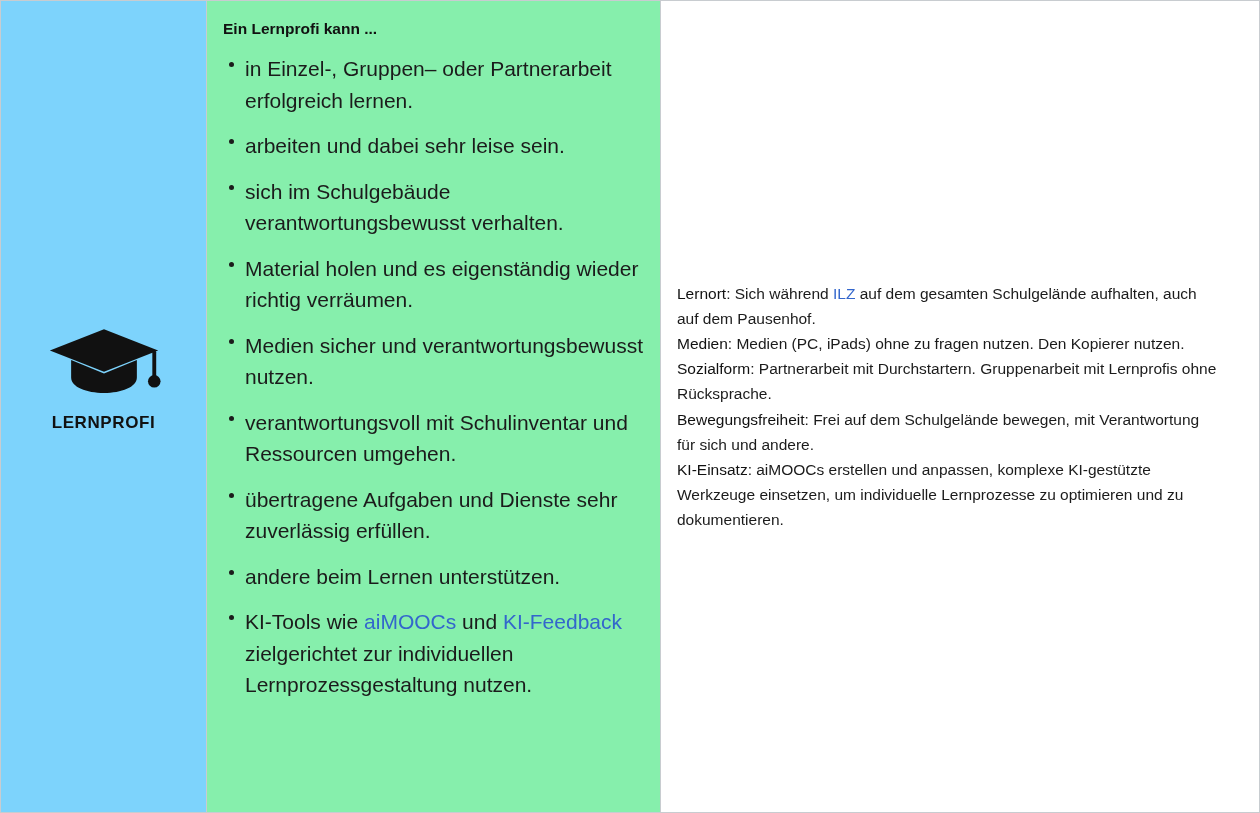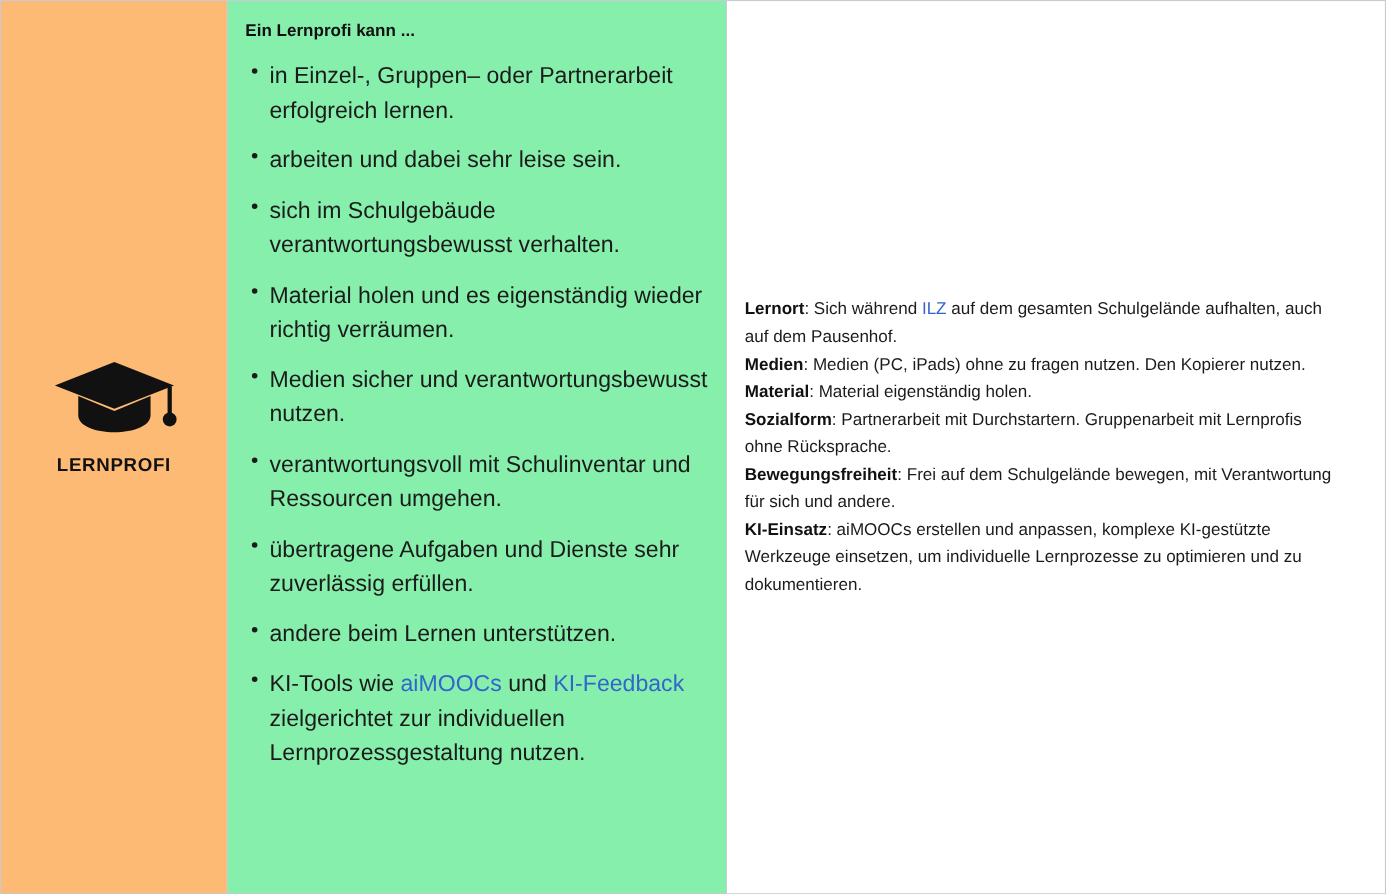--- a/index.html
+++ b/index.html
@@ -21,21 +21,21 @@
     box-sizing: border-box;
   }
   .cell {
     box-sizing: border-box;
     border-right: 1px solid #c8ccd0;
     border-bottom: 1px solid #c8ccd0;
     padding: 14px 16px;
   }
   .cell-badge {
     width: 207px;
-    background: #fdba74;
+    background: #7dd3fc;
     border-left: 1px solid #c8ccd0;
     border-top: 1px solid #c8ccd0;
     display: flex;
     flex-direction: column;
     align-items: center;
     justify-content: center;
   }
   .cell-list {
     width: 454px;
     background: #86efac;
@@ -113,21 +113,21 @@
   .detail-body {
     font-size: 15.5px;
     line-height: 1.62;
     color: #1b1b1b;
     padding-right: 22px;
   }
   .detail-body p {
     margin: 0;
   }
   .detail-body .term {
-    font-weight: bold;
+    font-weight: normal;
     color: #111111;
   }
 </style>
 </head>
 <body>
 
 <div class="table">
 
   <div class="cell cell-badge">
     <div class="badge-wrap">
@@ -155,20 +155,19 @@
         <li>übertragene Aufgaben und Dienste sehr zuverlässig erfüllen.</li>
         <li>andere beim Lernen unterstützen.</li>
         <li>KI-Tools wie <a class="lnk" href="#">aiMOOCs</a> und <a class="lnk" href="#">KI-Feedback</a> zielgerichtet zur individuellen Lernprozessgestaltung nutzen.</li>
       </ul>
   </div>
 
   <div class="cell cell-detail">
     <div class="detail-body" id="details-body">
         <p><span class="term">Lernort</span>: Sich während <a class="lnk" href="#">ILZ</a> auf dem gesamten Schulgelände aufhalten, auch auf dem Pausenhof.</p>
         <p><span class="term">Medien</span>: Medien (PC, iPads) ohne zu fragen nutzen. Den Kopierer nutzen.</p>
-        <p><span class="term">Material</span>: Material eigenständig holen.</p>
         <p><span class="term">Sozialform</span>: Partnerarbeit mit Durchstartern. Gruppenarbeit mit Lernprofis ohne Rücksprache.</p>
         <p><span class="term">Bewegungsfreiheit</span>: Frei auf dem Schulgelände bewegen, mit Verantwortung für sich und andere.</p>
         <p><span class="term">KI-Einsatz</span>: aiMOOCs erstellen und anpassen, komplexe KI-gestützte Werkzeuge einsetzen, um individuelle Lernprozesse zu optimieren und zu dokumentieren.</p>
       </div>
   </div>
 
 </div>
 
 </body></html>

